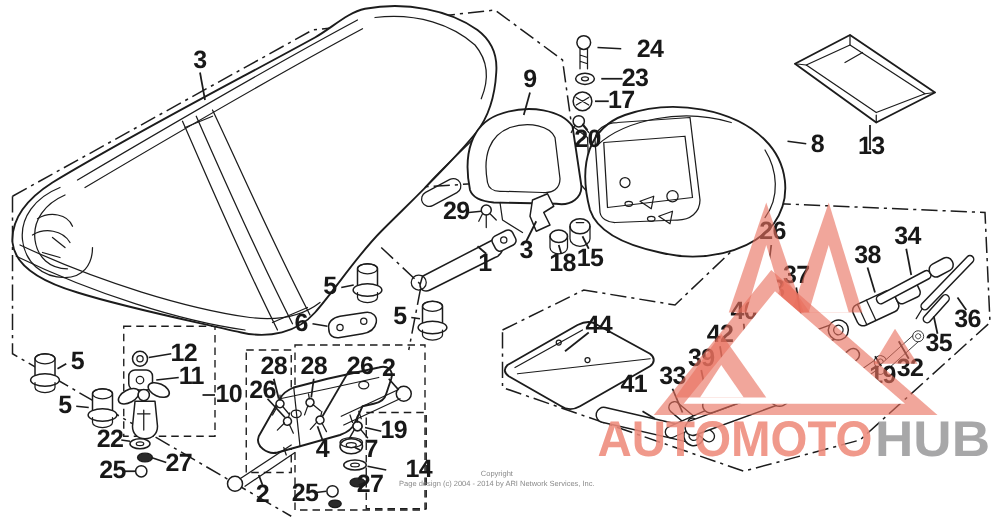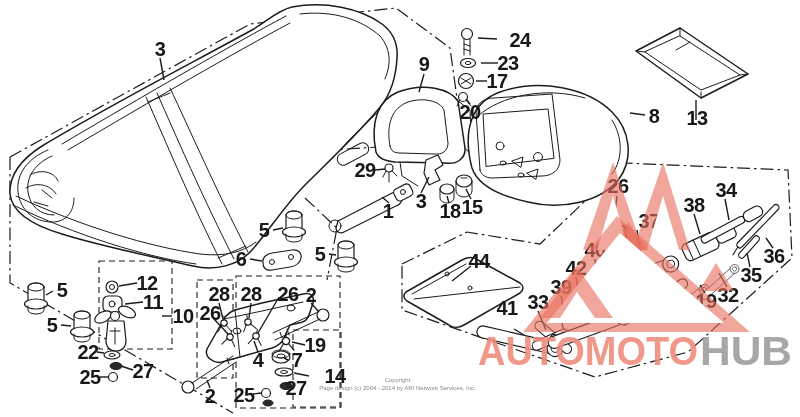--- a/index.html
+++ b/index.html
@@ -346,21 +346,21 @@
       <div class="callout" style="left: 258px; top: 360px;">4</div>
       <div class="callout" style="left: 315px; top: 345px;">19</div>
       <div class="callout" style="left: 297px; top: 360px;">7</div>
       <div class="callout" style="left: 319px; top: 376px; margin-left: 16px;">14</div>
       <div class="callout" style="left: 296px; top: 388px;">27</div>
       <div class="callout" style="left: 244px; top: 395px;">25</div>
       <div class="callout" style="left: 210px; top: 396px;">2</div>
       <div class="callout" style="left: 479px; top: 261px; text-align: center;">44</div>
       <div class="callout" style="left: 507px; top: 308px;">41</div>
       <div class="callout" style="left: 618px; top: 186px;">26</div>
-      <div class="callout" style="left: 637px; top: 221px; margin-left: 12px;">37</div>
+      <div class="callout" style="left: 637px; top: 221px;">37</div>
       <div class="callout" style="left: 617px; top: 232px;">43</div>
       <div class="callout" style="left: 595px; top: 250px;">40</div>
       <div class="callout" style="left: 576px; top: 268px;">42</div>
       <div class="callout" style="left: 561px; top: 287px;">39</div>
       <div class="callout" style="left: 538px; top: 302px;">33</div>
       <div class="callout" style="left: 681px; top: 309px;">30</div>
       <div class="callout" style="left: 706px; top: 301px;">19</div>
       <div class="callout" style="left: 728px; top: 295px;">32</div>
       <div class="callout" style="left: 694px; top: 205px;">38</div>
       <div class="callout" style="left: 726px; top: 190px;">34</div>

